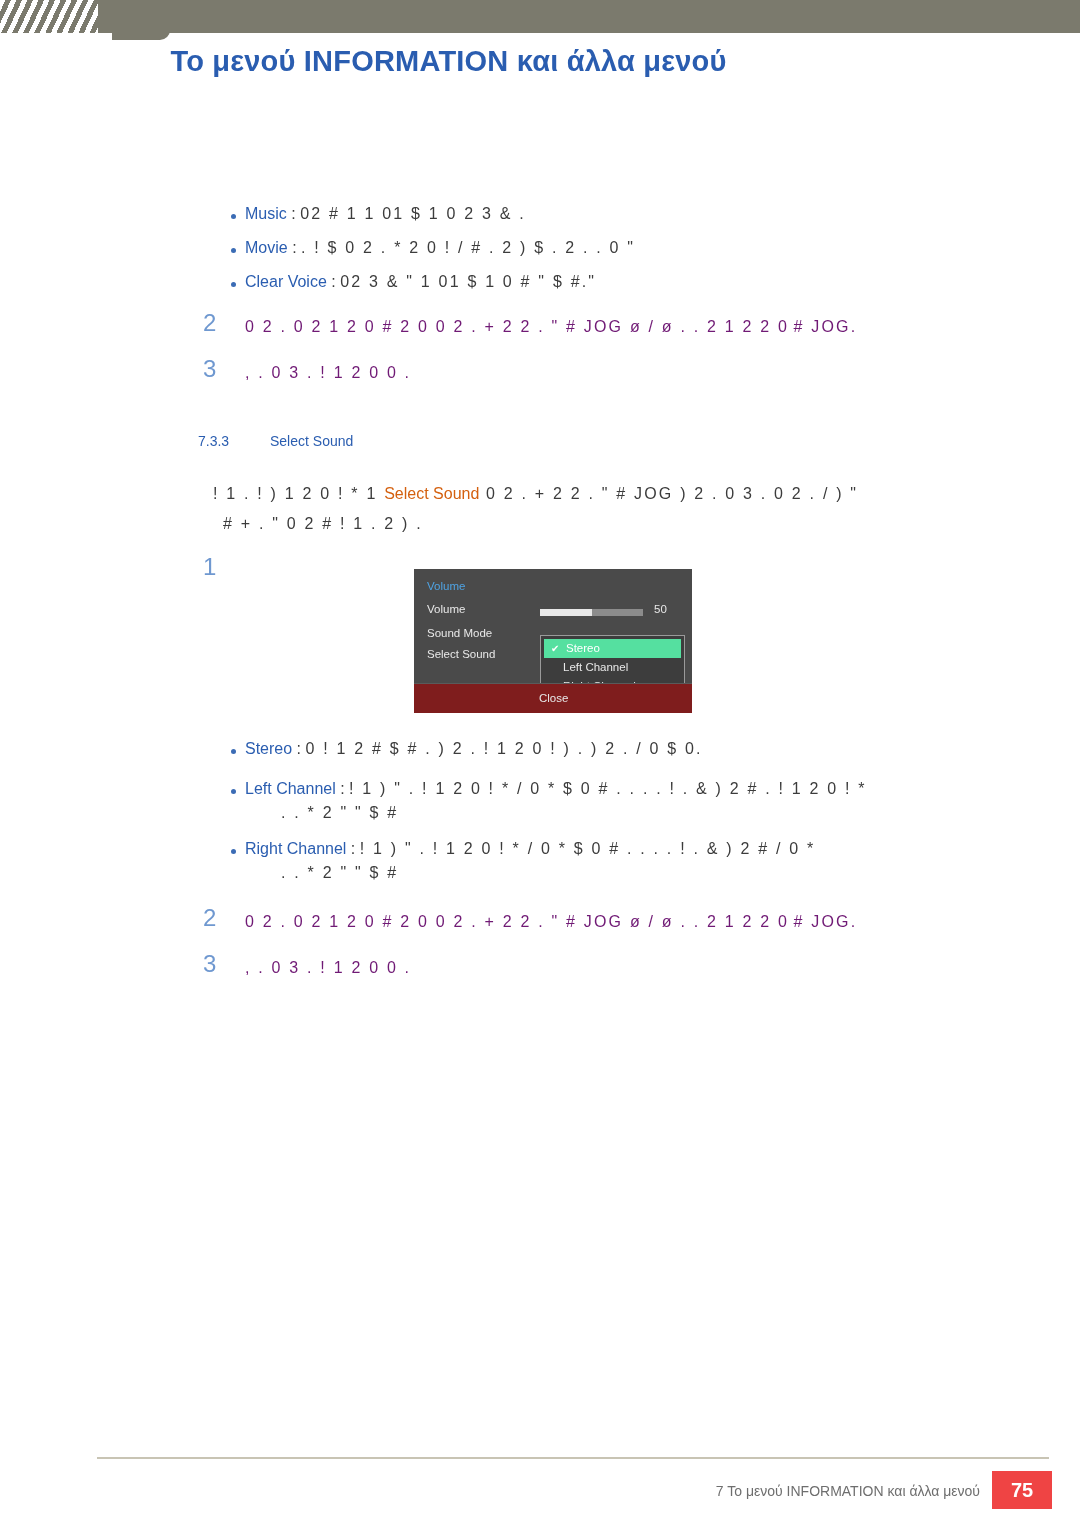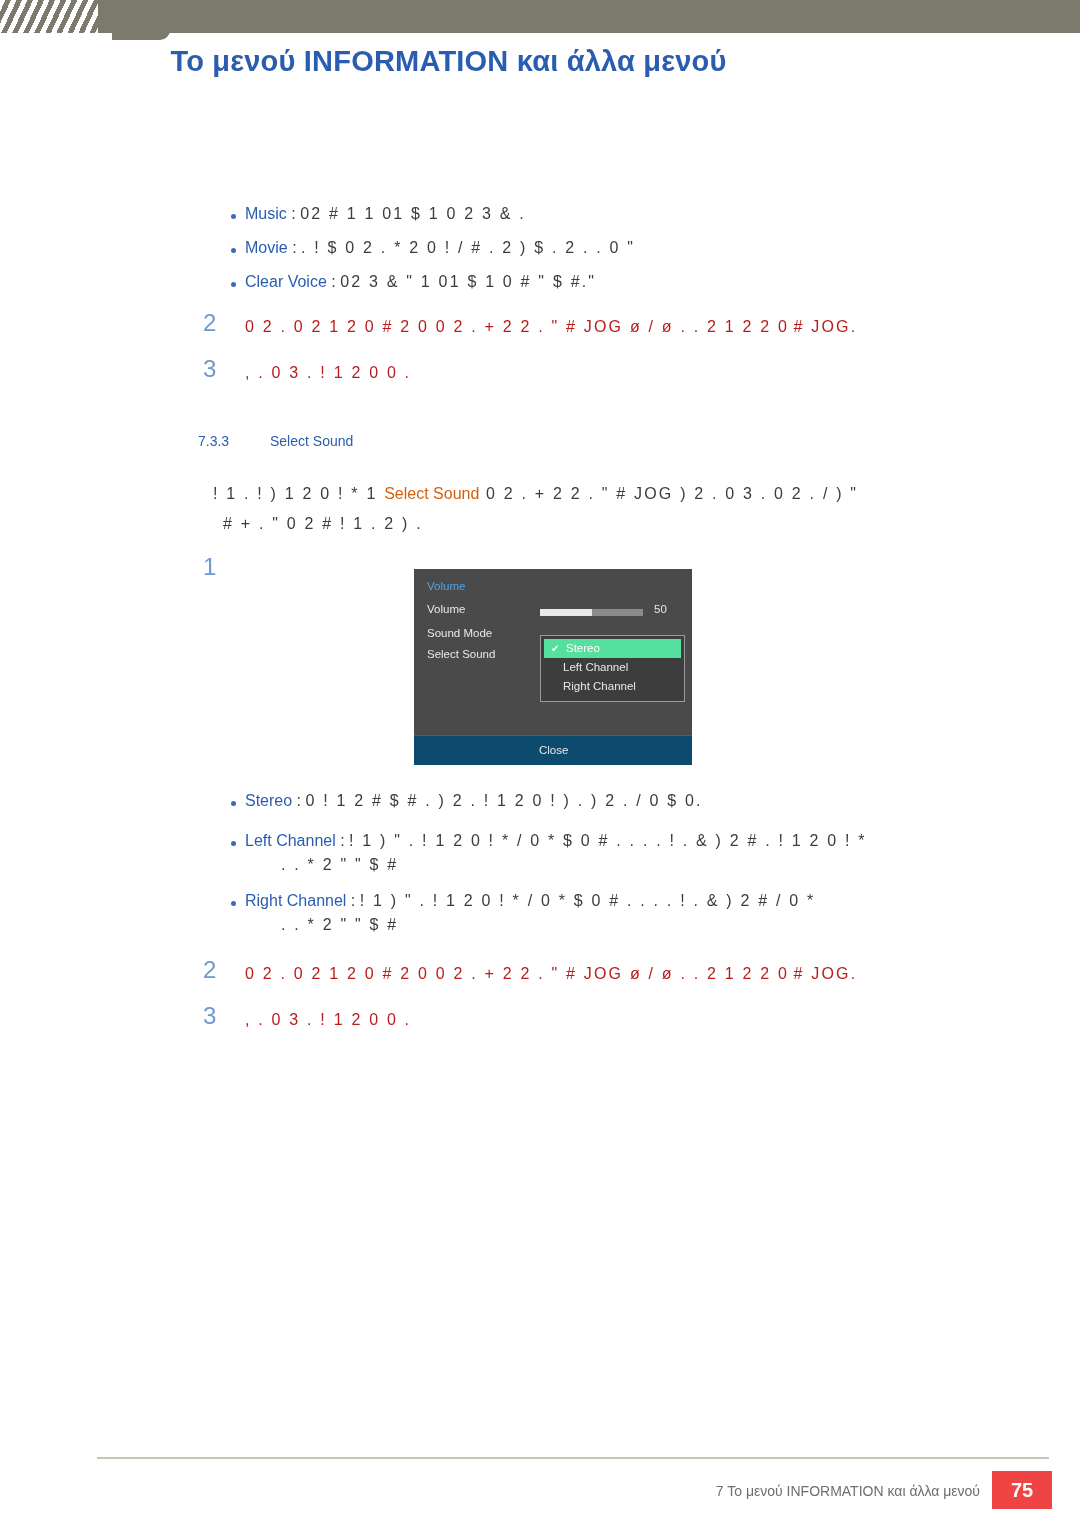--- a/index.html
+++ b/index.html
@@ -106,21 +106,21 @@
   }
   .step-num {
     position: absolute;
     left: 190px;
     top: -4px;
     font-size: 24px;
     color: #6f98d0;
     font-weight: normal;
   }
   .step-text {
-    color: #b91c1c;
+    color: #701a75;
     font-size: 16px;
     letter-spacing: 2.2px;
     line-height: 28px;
   }
 
   .section-head {
     margin-top: 46px;
     padding-left: 185px;
     font-size: 14px;
     color: #2a5db0;
@@ -150,21 +150,21 @@
   }
 
   
   .osd-wrap {
     margin-top: 30px;
     display: flex;
     justify-content: center;
   }
   .osd {
     width: 278px;
-    height: 196px;
+    height: 144px;
     background: #4a4a4a;
     position: relative;
     font-size: 11.5px;
     color: #e8e8e8;
   }
   .osd-title {
     position: absolute;
     top: 11px;
     left: 13px;
     color: #4fa3e3;
@@ -232,21 +232,21 @@
     top: 0;
     color: #ffffff;
     font-size: 10px;
   }
   .osd-footer {
     position: absolute;
     left: 0;
     bottom: 0;
     width: 278px;
     height: 29px;
-    background: #0c4a6e;
+    background: #7f1d1d;
     border-top: 1px solid #5a5a5a;
   }
   .osd-close {
     position: absolute;
     left: 125px;
     top: 8px;
     font-size: 11.5px;
     color: #e8e8e8;
   }
 

